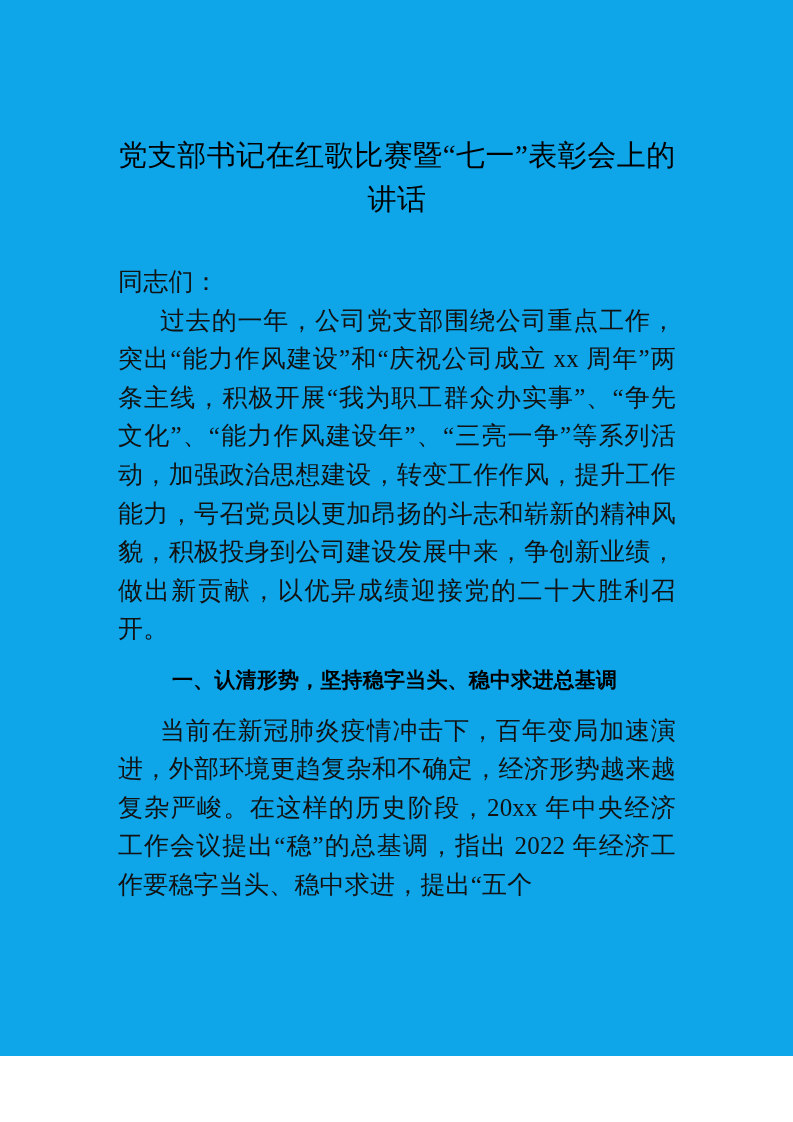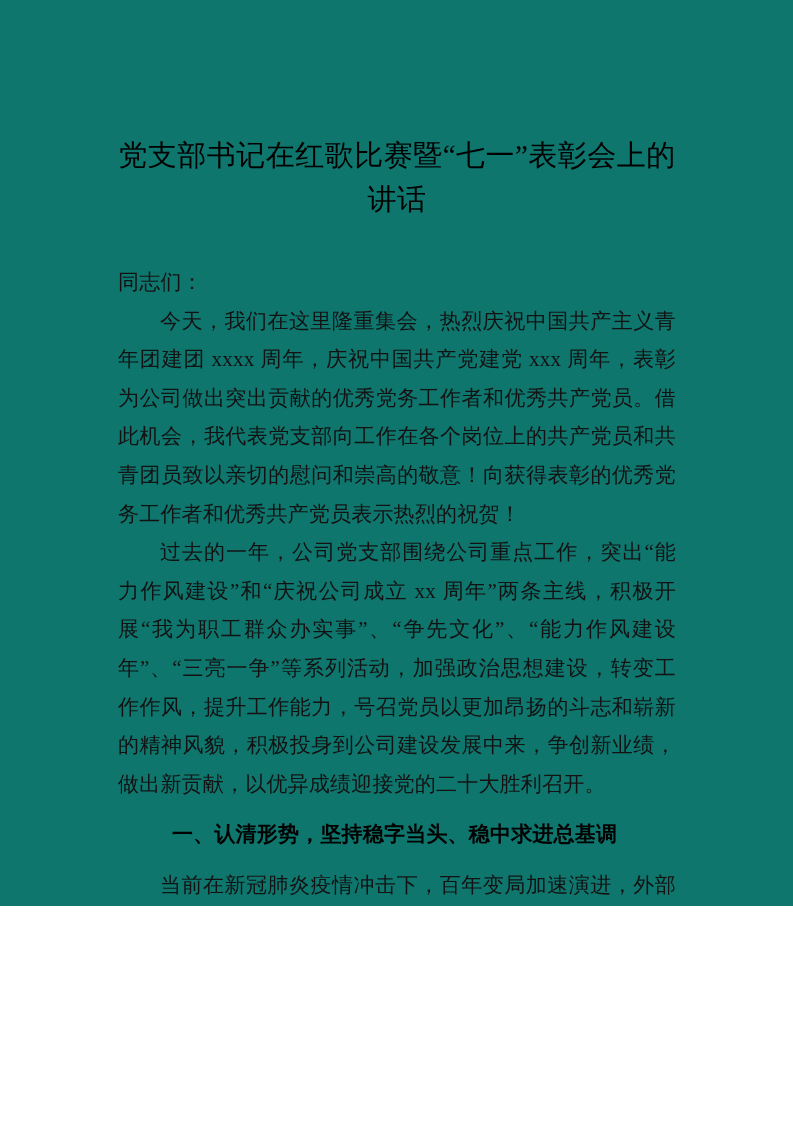--- a/index.html
+++ b/index.html
@@ -7,23 +7,23 @@
     padding: 0;
     background: #ffffff;
   }
   body {
     font-family: "Liberation Serif", "DejaVu Serif", serif;
     color: #000000;
   }
   .page {
     position: relative;
     width: 793px;
-    height: 906px;
+    height: 1056px;
     margin: 0 auto;
-    background: #0f766e;
+    background: #0ea5e9;
     overflow: hidden;
     box-sizing: border-box;
   }
   .content {
     position: absolute;
     left: 118px;
     top: 133px;
     width: 558px;
   }
   .doc-title {
@@ -34,21 +34,21 @@
     letter-spacing: 0.5px;
     color: #000;
     margin: 0 0 0 0;
     font-weight: normal;
   }
   .spacer-after-title {
     height: 42px;
   }
   .para {
     font-family: "Liberation Serif", "DejaVu Serif", serif;
-    font-size: 21px;
+    font-size: 25px;
     line-height: 38.6px;
     text-align: justify;
     text-justify: inter-ideograph;
     text-align-last: left;
     margin: 0;
     color: #121212;
     letter-spacing: 0.2px;
   }
   .indent {
     text-indent: 42px;
@@ -72,21 +72,20 @@
 
 <div class="page">
   <div class="content">
 
     <h1 class="doc-title">党支部书记在红歌比赛暨“七一”表彰会上的讲话</h1>
 
     <div class="spacer-after-title"></div>
 
     <p class="para no-indent">同志们：</p>
 
-    <p class="para indent">今天，我们在这里隆重集会，热烈庆祝中国共产主义青年团建团 xxxx 周年，庆祝中国共产党建党 xxx 周年，表彰为公司做出突出贡献的优秀党务工作者和优秀共产党员。借此机会，我代表党支部向工作在各个岗位上的共产党员和共青团员致以亲切的慰问和崇高的敬意！向获得表彰的优秀党务工作者和优秀共产党员表示热烈的祝贺！</p>
 
     <p class="para indent">过去的一年，公司党支部围绕公司重点工作，突出“能力作风建设”和“庆祝公司成立 xx 周年”两条主线，积极开展“我为职工群众办实事”、“争先文化”、“能力作风建设年”、“三亮一争”等系列活动，加强政治思想建设，转变工作作风，提升工作能力，号召党员以更加昂扬的斗志和崭新的精神风貌，积极投身到公司建设发展中来，争创新业绩，做出新贡献，以优异成绩迎接党的二十大胜利召开。</p>
 
 
     <p class="section-heading">一、认清形势，坚持稳字当头、稳中求进总基调</p>
 
     <p class="para indent">当前在新冠肺炎疫情冲击下，百年变局加速演进，外部环境更趋复杂和不确定，经济形势越来越复杂严峻。在这样的历史阶段，20xx 年中央经济工作会议提出“稳”的总基调，指出 2022 年经济工作要稳字当头、稳中求进，提出“五个</p>
 
   </div>
 </div>

